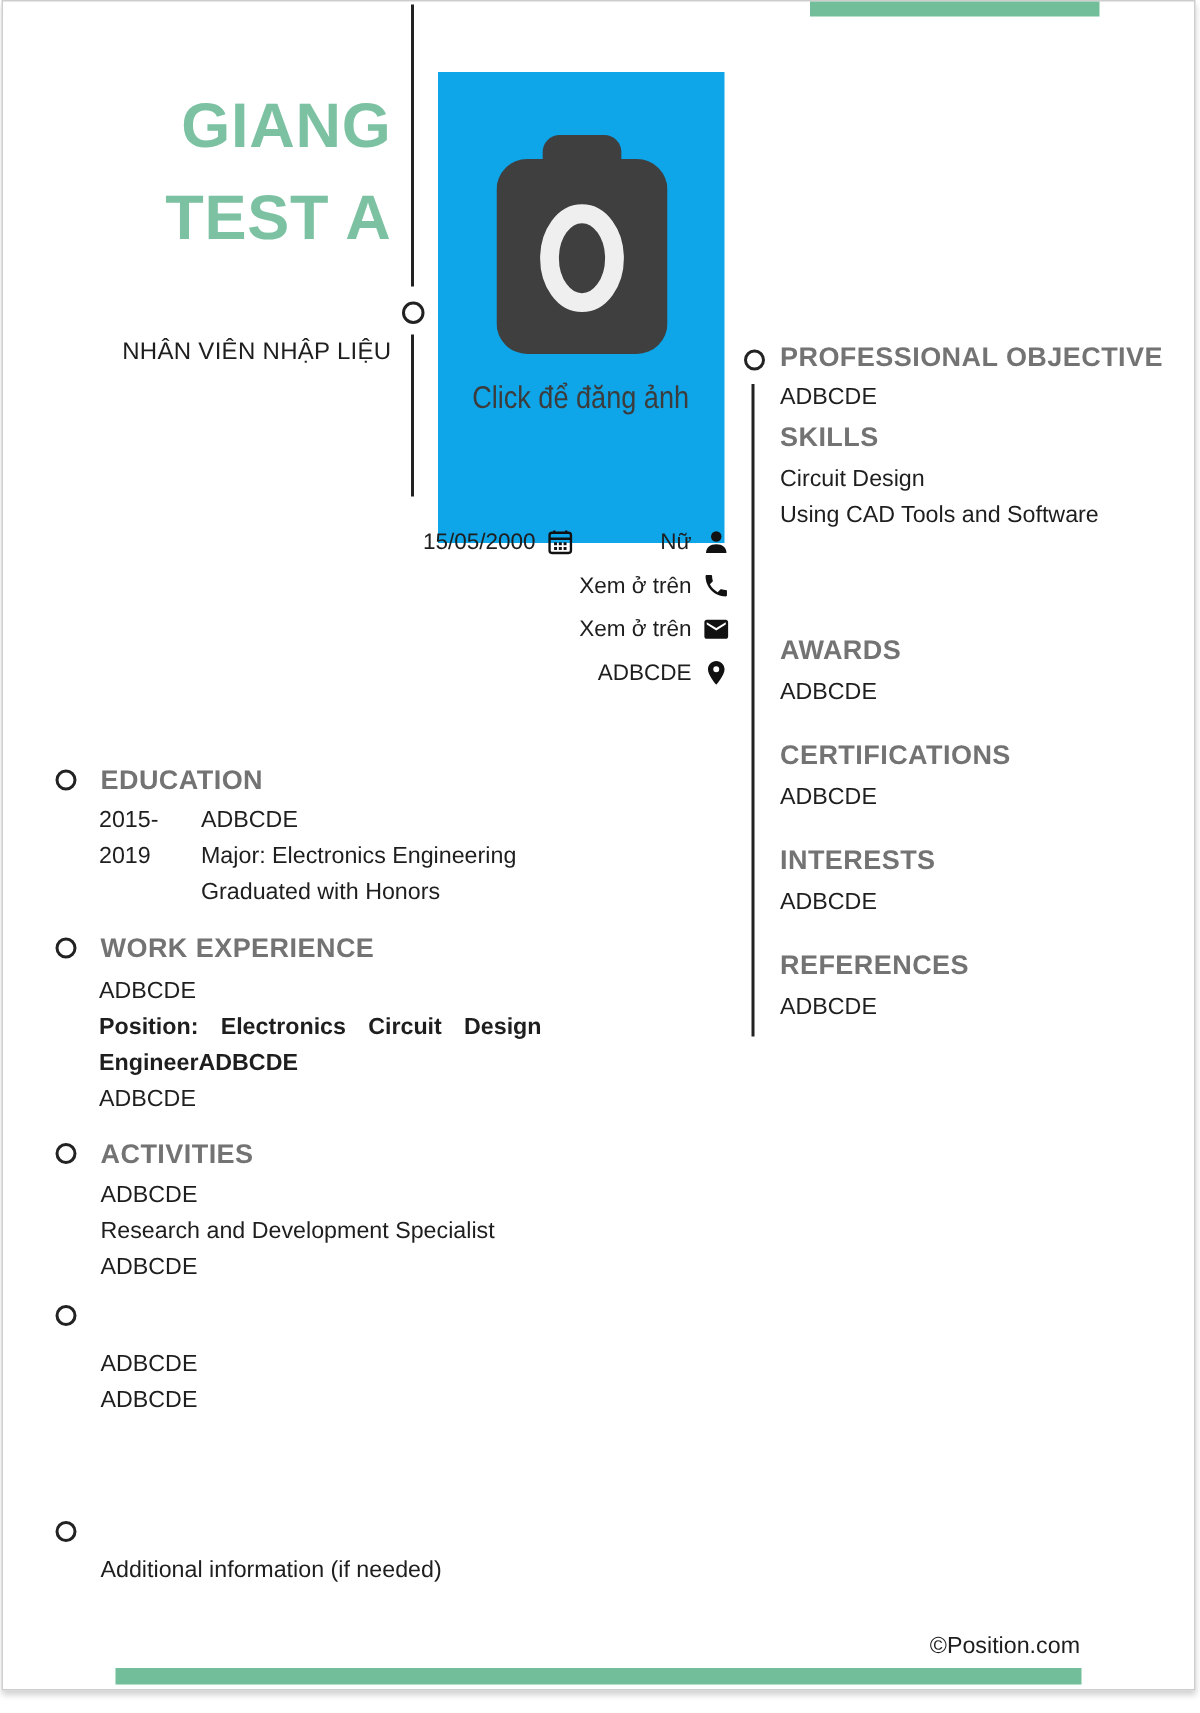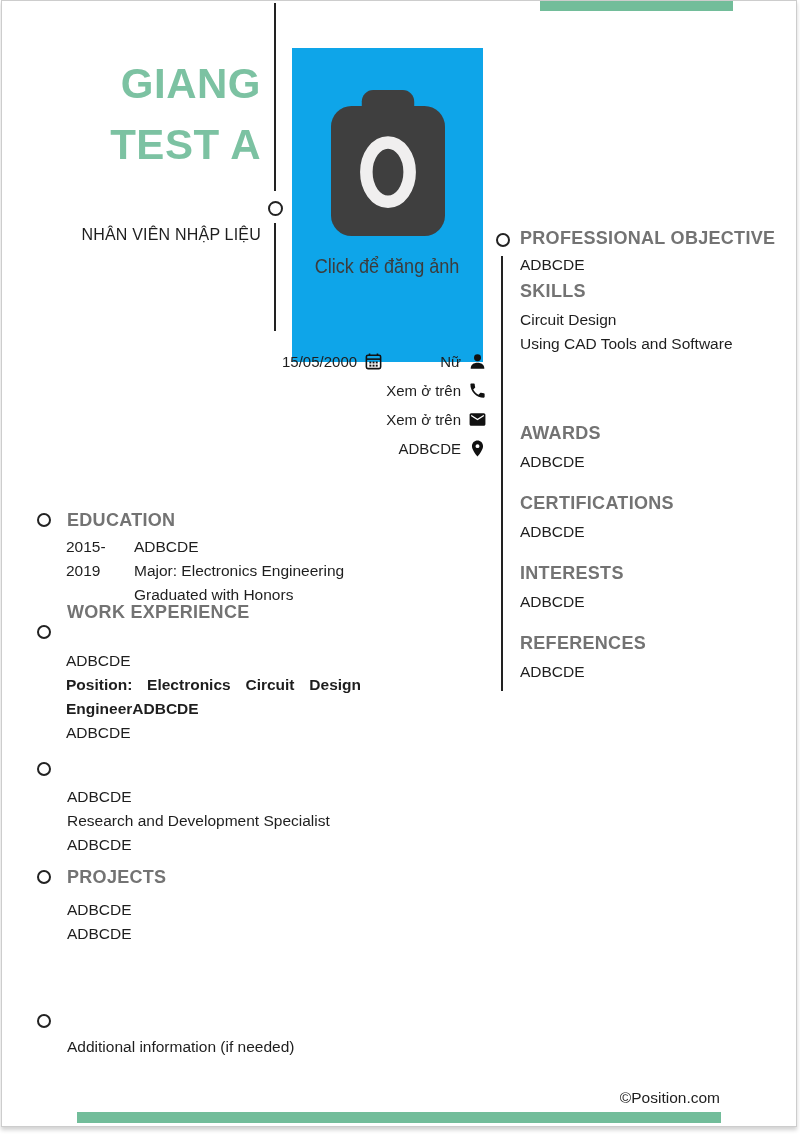--- a/index.html
+++ b/index.html
@@ -135,38 +135,38 @@
       <div>2019</div>
     </div>
     <div class="dcontent">
       <div>ADBCDE</div>
       <div>Major: Electronics Engineering</div>
       <div>Graduated with Honors</div>
     </div>
   </div>
 
   <div class="abs node sec" style="top:624px"></div>
-  <div class="abs sec-head lh" style="top:600px">WORK EXPERIENCE</div>
+  <div class="abs sec-head lh" style="top:620px">WORK EXPERIENCE</div>
   <div class="abs rows dated ldated" style="top:648px">
     <div class="dcontent">
       <div>ADBCDE</div>
       <div class="b j">Position: Electronics Circuit Design EngineerADBCDE</div>
       <div>ADBCDE</div>
     </div>
   </div>
 
   <div class="abs node sec" style="top:761px"></div>
+  <div class="abs sec-head lh" style="top:757px">ACTIVITIES</div>
   <div class="abs rows lrows" style="top:784px">
     <div>ADBCDE</div>
     <div>Research and Development Specialist</div>
     <div>ADBCDE</div>
   </div>
 
   <div class="abs node sec" style="top:869px"></div>
-  <div class="abs sec-head lh" style="top:865px">PROJECTS</div>
   <div class="abs rows lrows" style="top:897px">
     <div>ADBCDE</div>
     <div>ADBCDE</div>
   </div>
 
   <div class="abs node sec" style="top:1013px"></div>
   <div class="abs rows lrows" style="top:1034px">
     <div>Additional information (if needed)</div>
   </div>
 

